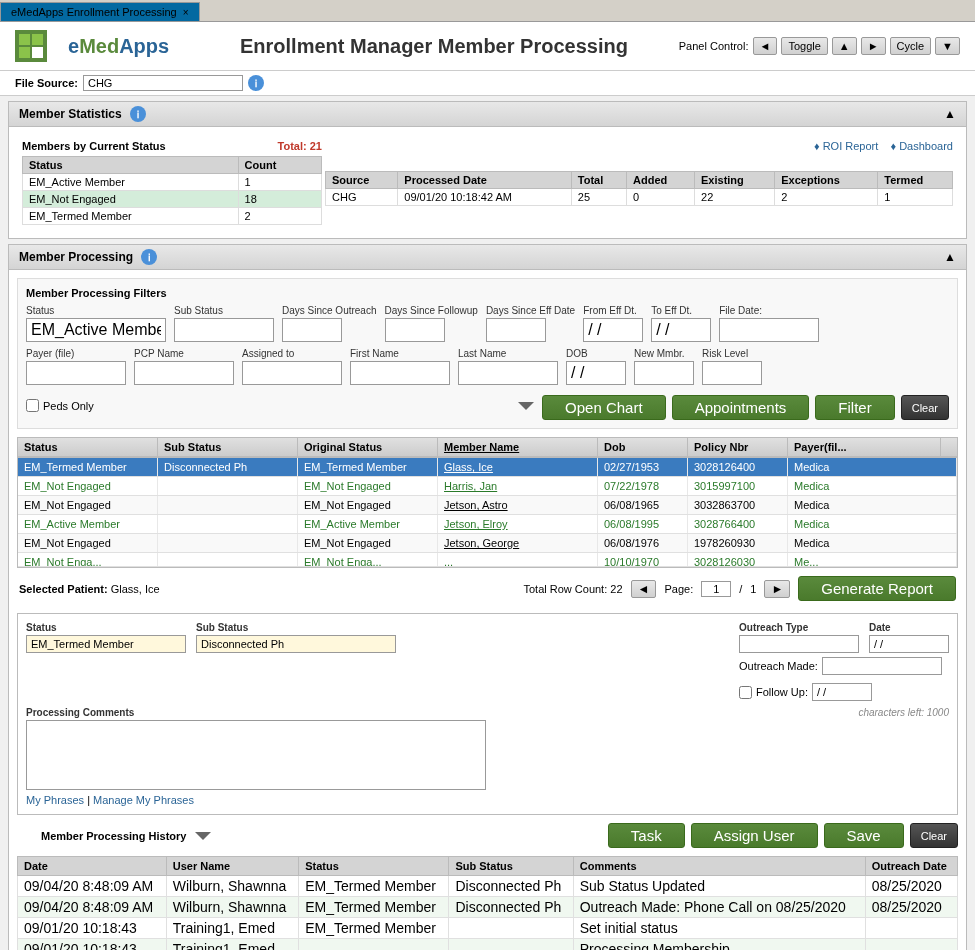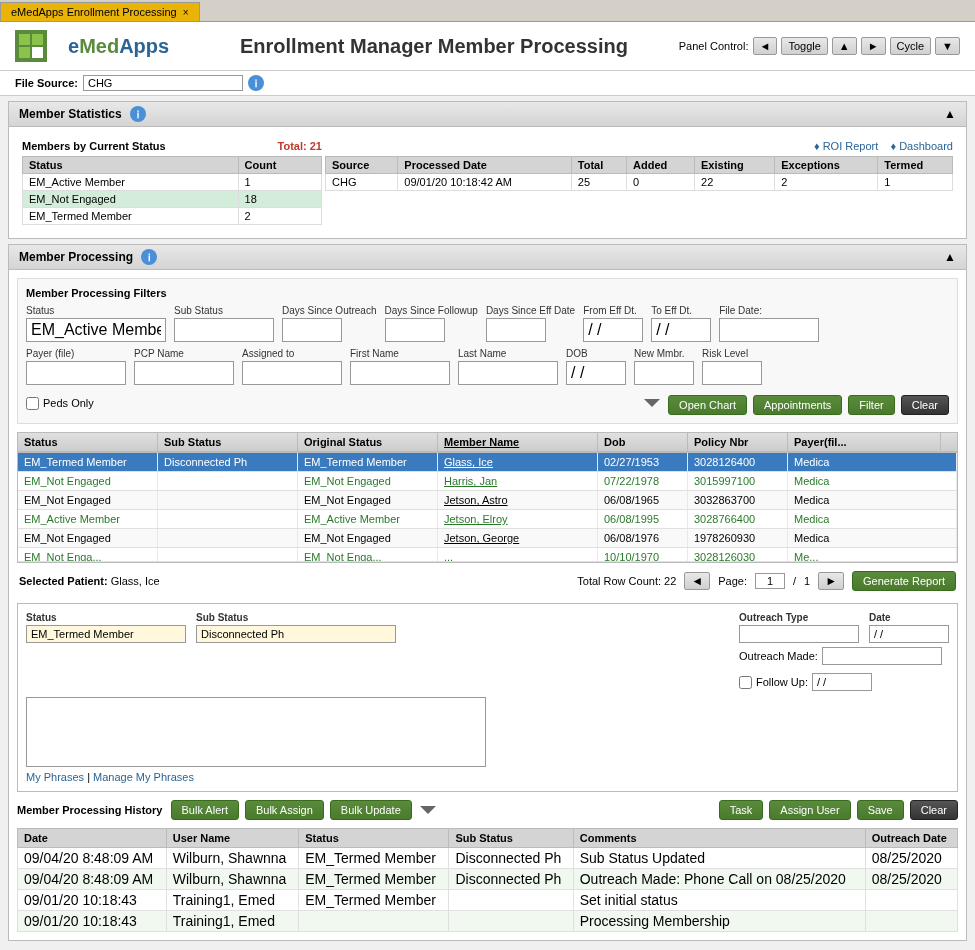--- a/index.html
+++ b/index.html
@@ -1,21 +1,21 @@
 <!DOCTYPE html>
 <html><head>
   <meta charset="utf-8">
   <style>
     * { box-sizing: border-box; margin: 0; padding: 0; }
     body { font-family: Arial, sans-serif; font-size: 11px; background: #f0f0f0; width: 975px; }
     
     
     .tab-bar { background: #d4d0c8; border-bottom: 1px solid #999; display: flex; align-items: center; padding: 2px 0 0 0; }
     .tab { background: #e8e4dc; border: 1px solid #999; border-bottom: none; padding: 3px 10px; font-size: 11px; display: flex; align-items: center; gap: 6px; cursor: pointer; }
-    .tab.active { background: #eab308; }
+    .tab.active { background: #0369a1; }
     .tab-close { font-size: 10px; cursor: pointer; }
     
     
     .header { background: #fff; padding: 8px 15px; display: flex; align-items: center; border-bottom: 1px solid #ccc; }
     .logo { display: flex; align-items: center; gap: 21px; margin-right: 20px; }
     .logo-icon { width: 32px; height: 32px; background: #5a8a3c; display: flex; align-items: center; justify-content: center; }
     .logo-icon svg { width: 28px; height: 28px; }
     .logo-text { font-size: 20px; color: #2a6496; font-weight: bold; }
     .logo-text span { color: #5a8a3c; }
     .page-title { flex: 1; text-align: center; font-size: 20px; font-weight: bold; color: #333; }
@@ -40,36 +40,36 @@
     .stats-right { flex: 1; }
     .stats-title { font-size: 11px; font-weight: bold; margin-bottom: 4px; display: flex; justify-content: space-between; }
     .total-count { color: #c0392b; }
     
     table { border-collapse: collapse; width: 100%; }
     th { background: #d4d4d4; border: 1px solid #bbb; padding: 2px 6px; text-align: left; font-size: 11px; }
     td { border: 1px solid #ddd; padding: 2px 6px; font-size: 11px; }
     .row-odd { background: #fff; }
     .row-highlight { background: #d4edda; }
     
-    .report-links { text-align: right; margin-bottom: 4px; }
+    .report-links { text-align: right; margin-bottom: 19px; }
     .report-link { color: #2a6496; cursor: pointer; font-size: 11px; }
     .report-link:before { content: '♦ '; color: #2a6496; }
     
     
     .filter-section { background: #f8f8f8; border: 1px solid #ddd; padding: 8px; margin-bottom: 8px; }
     .filter-title { font-size: 11px; font-weight: bold; margin-bottom: 6px; }
     .filter-row { display: flex; gap: 8px; margin-bottom: 6px; align-items: flex-end; }
     .filter-field { display: flex; flex-direction: column; gap: 2px; }
     .filter-label { font-size: 10px; color: #333; }
     .filter-input { border: 1px solid #999; padding: 2px 4px; font-size: 16px; }
     .filter-input-sm { width: 60px; }
     .filter-input-md { width: 100px; }
     .filter-input-lg { width: 140px; }
     .filter-buttons { display: flex; gap: 6px; justify-content: flex-end; margin-top: 4px; }
-    .btn-green { background: linear-gradient(to bottom, #5a8a3c, #4a7a2c); color: white; border: 1px solid #3a6a1c; padding: 3px 10px; cursor: pointer; font-size: 11px; border-radius: 3px; }
+    .btn-green { background: linear-gradient(to bottom, #5a8a3c, #4a7a2c); color: white; border: 1px solid #3a6a1c; padding: 3px 22px; cursor: pointer; font-size: 15px; border-radius: 3px; }
     .btn-dark { background: linear-gradient(to bottom, #555, #333); color: white; border: 1px solid #222; padding: 3px 10px; cursor: pointer; font-size: 11px; border-radius: 3px; }
     .checkbox-row { display: flex; align-items: center; gap: 4px; }
     
     
     .data-grid { border: 1px solid #bbb; overflow: hidden; }
     .grid-header { display: flex; background: linear-gradient(to bottom, #e0e0e0, #cccccc); border-bottom: 2px solid #bbb; }
     .grid-col { border-right: 1px solid #bbb; padding: 3px 6px; font-size: 11px; font-weight: bold; }
     .grid-row { display: flex; border-bottom: 1px solid #e0e0e0; cursor: pointer; }
     .grid-row.selected { background: #3a7bbf; color: white; }
     .grid-row.selected .grid-cell { color: white; }
@@ -97,21 +97,21 @@
     .form-input { border: 1px solid #999; padding: 2px 4px; font-size: 11px; }
     .form-input-status { width: 160px; background: #fff8dc; }
     .form-input-substatus { width: 200px; background: #fff8dc; }
     .outreach-section { display: flex; gap: 10px; align-items: flex-start; margin-left: 20px; }
     .comments-area { width: 460px; height: 70px; border: 1px solid #999; font-size: 11px; padding: 3px; resize: none; }
     .chars-left { font-size: 10px; color: #888; font-style: italic; }
     .my-phrases { font-size: 11px; color: #2a6496; cursor: pointer; }
     
     
     .history-section { margin-top: 4px; }
-    .history-header { display: flex; align-items: center; justify-content: space-between; padding: 4px 0; }
+    .history-header { display: flex; align-items: center; justify-content: space-between; padding: 4px 0; margin-left: 24px; }
     .history-title { font-size: 11px; font-weight: bold; }
     .history-buttons { display: flex; gap: 6px; }
     .history-action-buttons { display: flex; gap: 6px; justify-content: flex-end; }
     
     .history-table { width: 100%; border-collapse: collapse; margin-top: 4px; }
     .history-table th { background: #d4d4d4; border: 1px solid #bbb; padding: 3px 6px; font-size: 11px; text-align: left; }
     .history-table td { border: 1px solid #e0e0e0; padding: 2px 6px; font-size: 14px; }
     .history-row-even { background: #f0f8f0; }
     .history-row-odd { background: #fff; }
     
@@ -464,38 +464,37 @@
             </div>
             <div class="follow-up-row">
               <input type="checkbox" style="">
               <span>Follow Up:</span>
               <input class="form-input filter-input-sm" type="text" value="/ /" style="">
             </div>
           </div>
         </div>
       </div>
       <div class="form-field">
+        <div style="display:flex; justify-content:space-between;">
+          <span class="form-label">Processing Comments</span>
+          <span class="chars-left">characters left: 1000</span>
+        </div>
         <textarea class="comments-area" style=""></textarea>
       </div>
       <div style="margin-top:4px;">
         <span class="my-phrases">My Phrases</span>
         <span> | </span>
         <span class="my-phrases">Manage My Phrases</span>
       </div>
     </div>
 
     <div class="history-section">
       <div class="history-header">
         <div style="display:flex; align-items:center; gap:8px;">
           <span class="history-title">Member Processing History</span>
-          <div class="history-buttons">
-            <button class="btn-green">Bulk Alert</button>
-            <button class="btn-green">Bulk Assign</button>
-            <button class="btn-green">Bulk Update</button>
-          </div>
           <div class="scroll-hint">
                 <span class="arrow-down"></span>
               </div>
         </div>
         <div class="history-action-buttons">
           <button class="btn-green">Task</button>
           <button class="btn-green">Assign User</button>
           <button class="btn-green">Save</button>
           <button class="btn-dark">Clear</button>
         </div>

